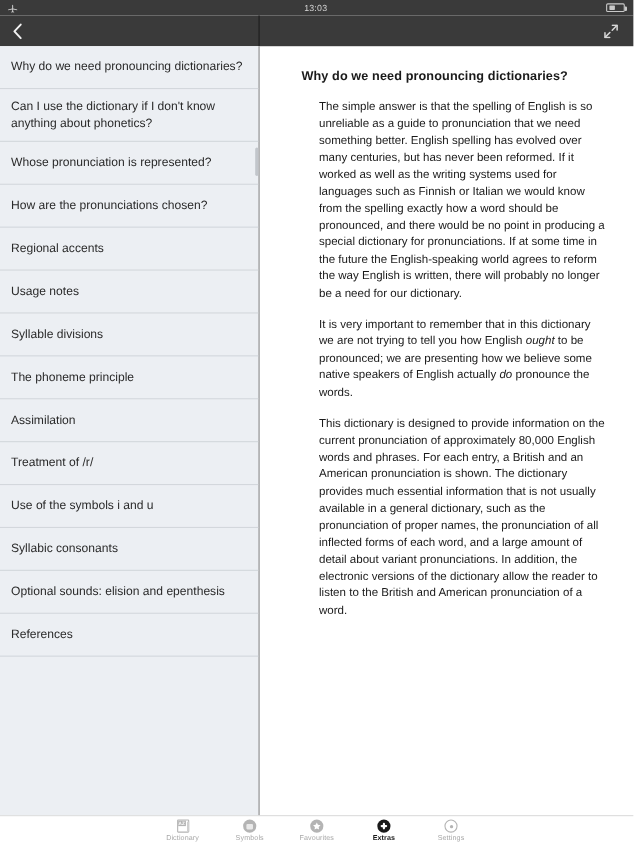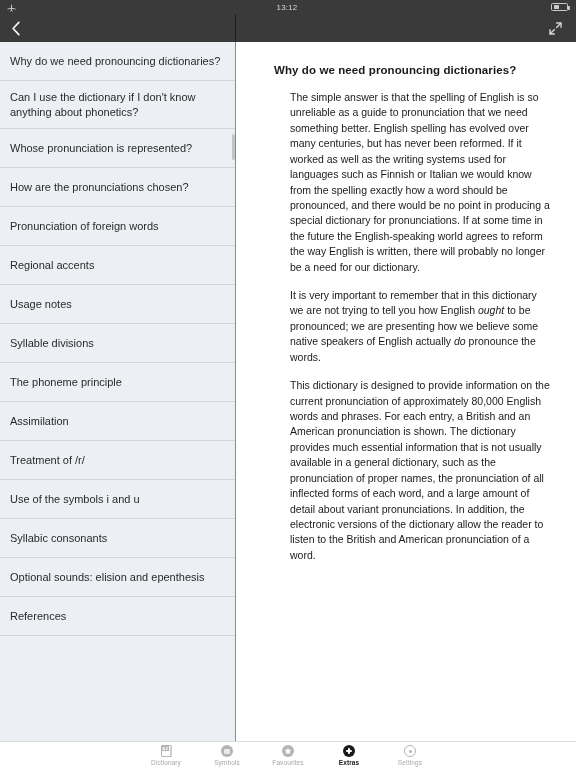--- a/index.html
+++ b/index.html
@@ -128,21 +128,21 @@
 
 <div id="app">
 
   <div class="statusbar">
     <div class="sb-left">
       <svg class="airplane" width="11" height="11" viewBox="0 0 24 24">
         <path fill="#cfcfcf" d="M21 14.5l-8-2.2V6.8c0-.9-.5-1.6-1-1.6s-1 .7-1 1.6v5.5l-8 2.2v1.6l8-1.6v3.6l-2 1.3v1.1l3-.7 3 .7v-1.1l-2-1.3v-3.6l8 1.6z"></path>
       </svg>
     </div>
     <div class="sb-mid">
-      <span class="sb-time">13:12</span>
+      <span class="sb-time">13:03</span>
     </div>
     <div class="sb-right">
       <span class="battery">
         <span class="lvl" id="batt-lvl" style="width: 5.46px;"></span>
       </span>
     </div>
   </div>
 
   <div class="navbar">
     <div class="nav-left">
@@ -175,23 +175,20 @@
           <li class="faq-item two-line">
             <span>Can I use the dictionary if I don't know anything about phonetics?</span>
           </li>
           <li class="faq-item">
             <span>Whose pronunciation is represented?</span>
           </li>
           <li class="faq-item">
             <span>How are the pronunciations chosen?</span>
           </li>
           <li class="faq-item">
-            <span>Pronunciation of foreign words</span>
-          </li>
-          <li class="faq-item">
             <span>Regional accents</span>
           </li>
           <li class="faq-item">
             <span>Usage notes</span>
           </li>
           <li class="faq-item">
             <span>Syllable divisions</span>
           </li>
           <li class="faq-item">
             <span>The phoneme principle</span>

